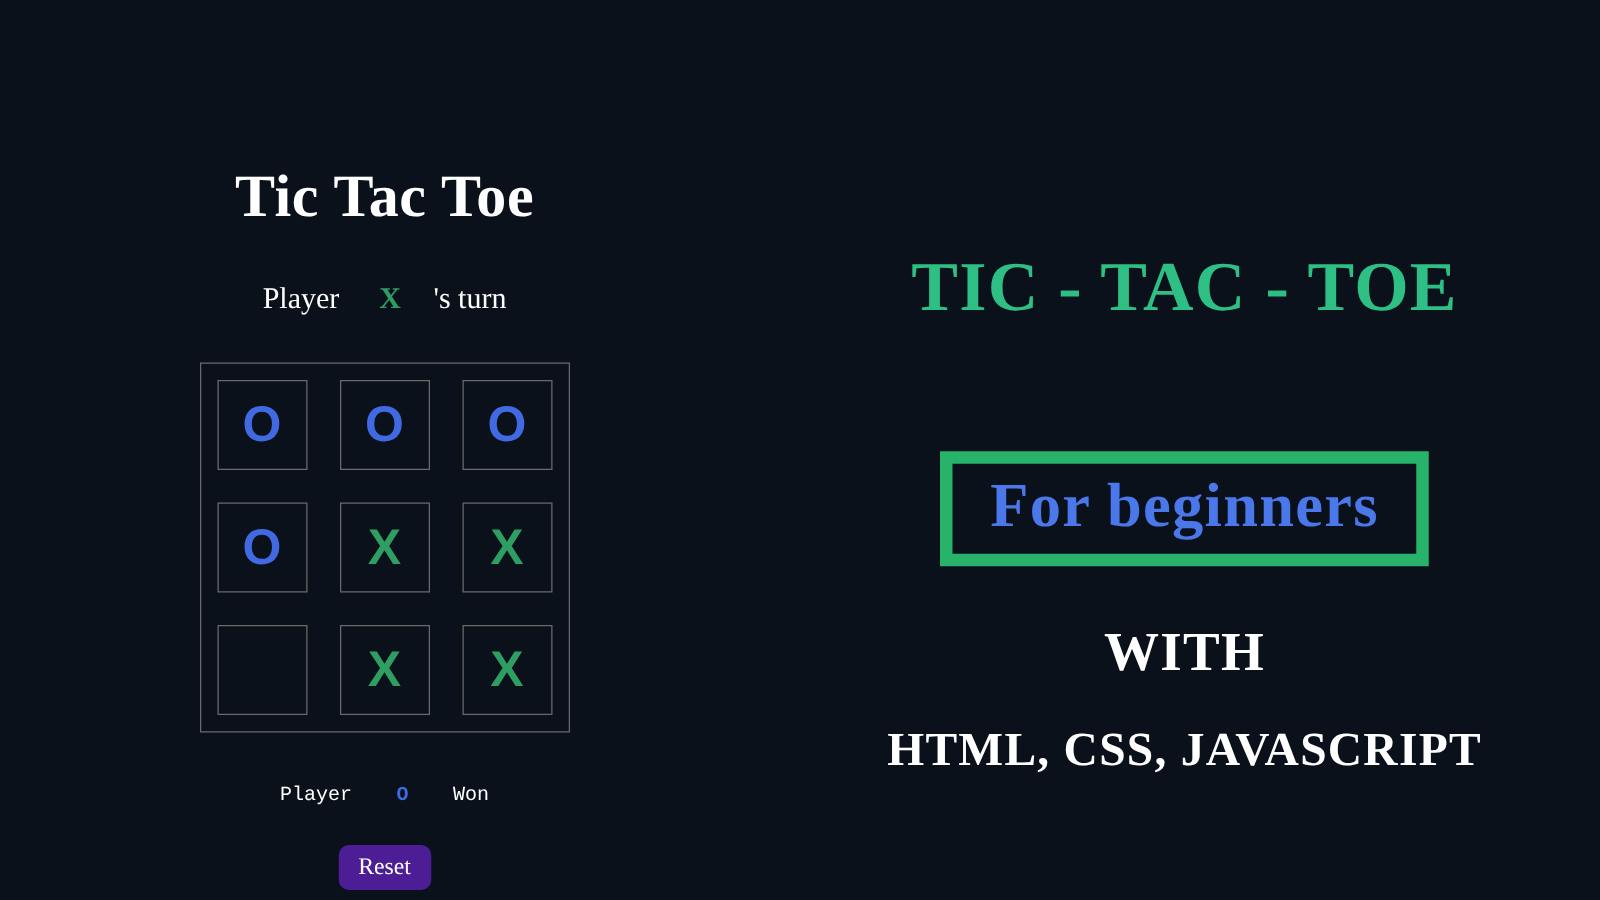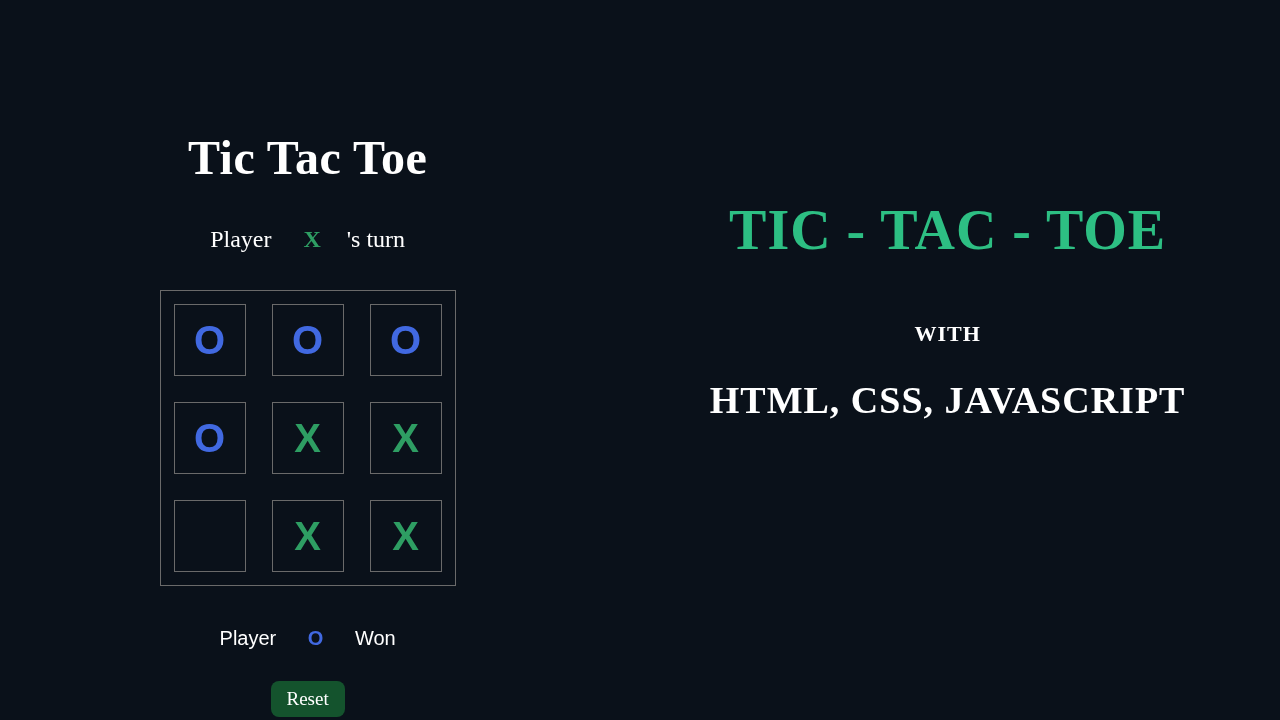--- a/index.html
+++ b/index.html
@@ -57,28 +57,28 @@
     font-weight: bold;
     font-family: Arial, sans-serif;
     cursor: pointer;
     background: transparent;
     color: #fff;
   }
   .mark-o { color: #4169e1; }
   .mark-x { color: #2e9e63; }
   .result-text {
     color: #fff;
-    font-size: 20px;
-    font-family: Liberation Sans, sans-serif;
+    font-size: 16px;
+    font-family: Liberation Mono, monospace;
     margin-top: 28px;
   }
   .result-player { color: #4169e1; font-weight: bold; }
   .reset-btn {
     margin-top: 18px;
-    background: #14532d;
+    background: #4c1d95;
     color: #fff;
     border: none;
     border-radius: 8px;
     padding: 7px 16px;
     font-size: 19px;
     font-family: 'Comic Sans MS', cursive;
     cursor: pointer;
   }
   .promo-title {
     color: #2dbf83;
@@ -94,21 +94,21 @@
     padding: 4px 30px 10px;
     color: #4a77ea;
     font-size: 50px;
     font-family: 'Comic Sans MS', cursive;
     font-weight: bold;
     margin-top: 70px;
     letter-spacing: 1px;
   }
   .promo-with {
     color: #fff;
-    font-size: 22px;
+    font-size: 44px;
     font-family: 'Comic Sans MS', cursive;
     font-weight: bold;
     margin-top: 30px;
     letter-spacing: 1px;
   }
   .promo-tech {
     color: #fff;
     font-size: 38px;
     font-family: 'Comic Sans MS', cursive;
     font-weight: bold;
@@ -160,15 +160,16 @@
     <span>Player </span><span class="result-player">O</span><span> Won</span>
   </div>
 
   <button class="reset-btn">Reset</button>
 </div>
 
 <div class="right">
   <div class="promo-title">
     <div>TIC - TAC - TOE</div>
   </div>
+  <div class="promo-badge">For beginners</div>
   <div class="promo-with">WITH</div>
   <div class="promo-tech">HTML, CSS, JAVASCRIPT</div>
 </div>
 
 </body></html>

